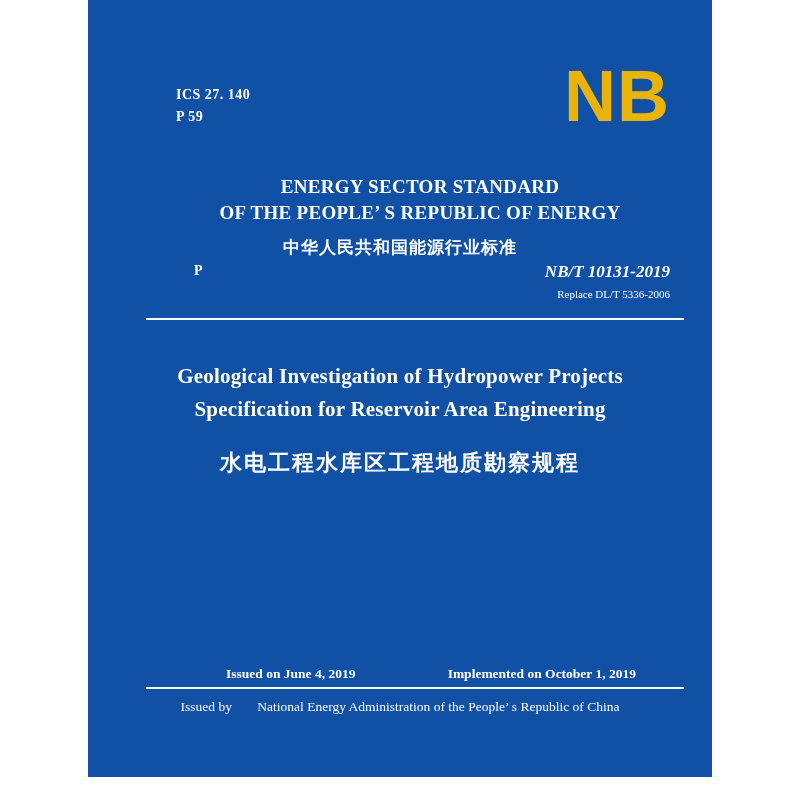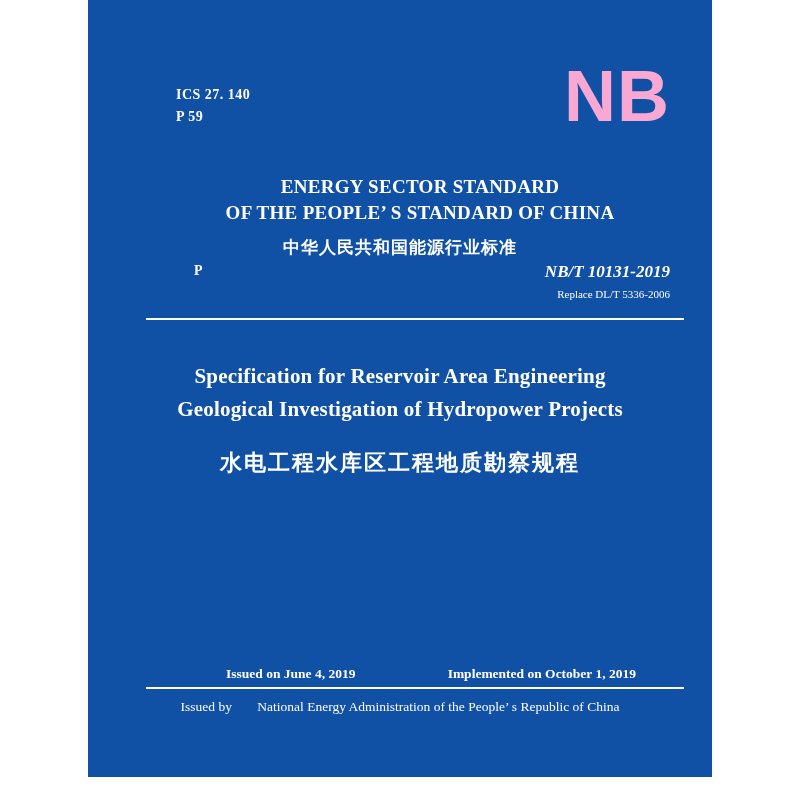--- a/index.html
+++ b/index.html
@@ -40,21 +40,21 @@
   }
   .nb-logo {
     position: absolute;
     right: 42px;
     top: 60px;
     font-family: "Liberation Sans", sans-serif;
     font-weight: bold;
     font-size: 72px;
     line-height: 72px;
     letter-spacing: 1px;
-    color: #f9a8d4;
+    color: #eab308;
   }
   .title-group {
     position: absolute;
     left: 0;
     right: 0;
     top: 174px;
     text-align: center;
   }
   .eng-line {
     font-weight: bold;
@@ -173,37 +173,37 @@
 
     <div class="ics-block">
       <div>ICS 27. 140</div>
       <div>P 59</div>
     </div>
 
     <div class="nb-logo">NB</div>
 
     <div class="title-group">
       <div class="eng-line">ENERGY SECTOR STANDARD</div>
-      <div class="eng-line">OF THE PEOPLE’ S STANDARD OF CHINA</div>
+      <div class="eng-line">OF THE PEOPLE’ S REPUBLIC OF ENERGY</div>
       <div class="cn-line">中华人民共和国能源行业标准</div>
     </div>
 
     <div class="code-row">
       <div class="code-left">P</div>
       <div class="code-right">
         <div class="std-no">NB/T 10131-2019</div>
         <div class="replace">Replace DL/T 5336-2006</div>
       </div>
     </div>
 
     <div class="rule rule-top"></div>
 
     <div class="main-title">
+      <div class="mt-en">Geological Investigation of Hydropower Projects</div>
       <div class="mt-en">Specification for Reservoir Area Engineering</div>
-      <div class="mt-en">Geological Investigation of Hydropower Projects</div>
       <div class="mt-cn">水电工程水库区工程地质勘察规程</div>
     </div>
 
     <div class="dates">
       <div class="date-left">Issued on June 4, 2019</div>
       <div class="date-right">Implemented on October 1, 2019</div>
     </div>
 
     <div class="rule rule-bottom"></div>
 

